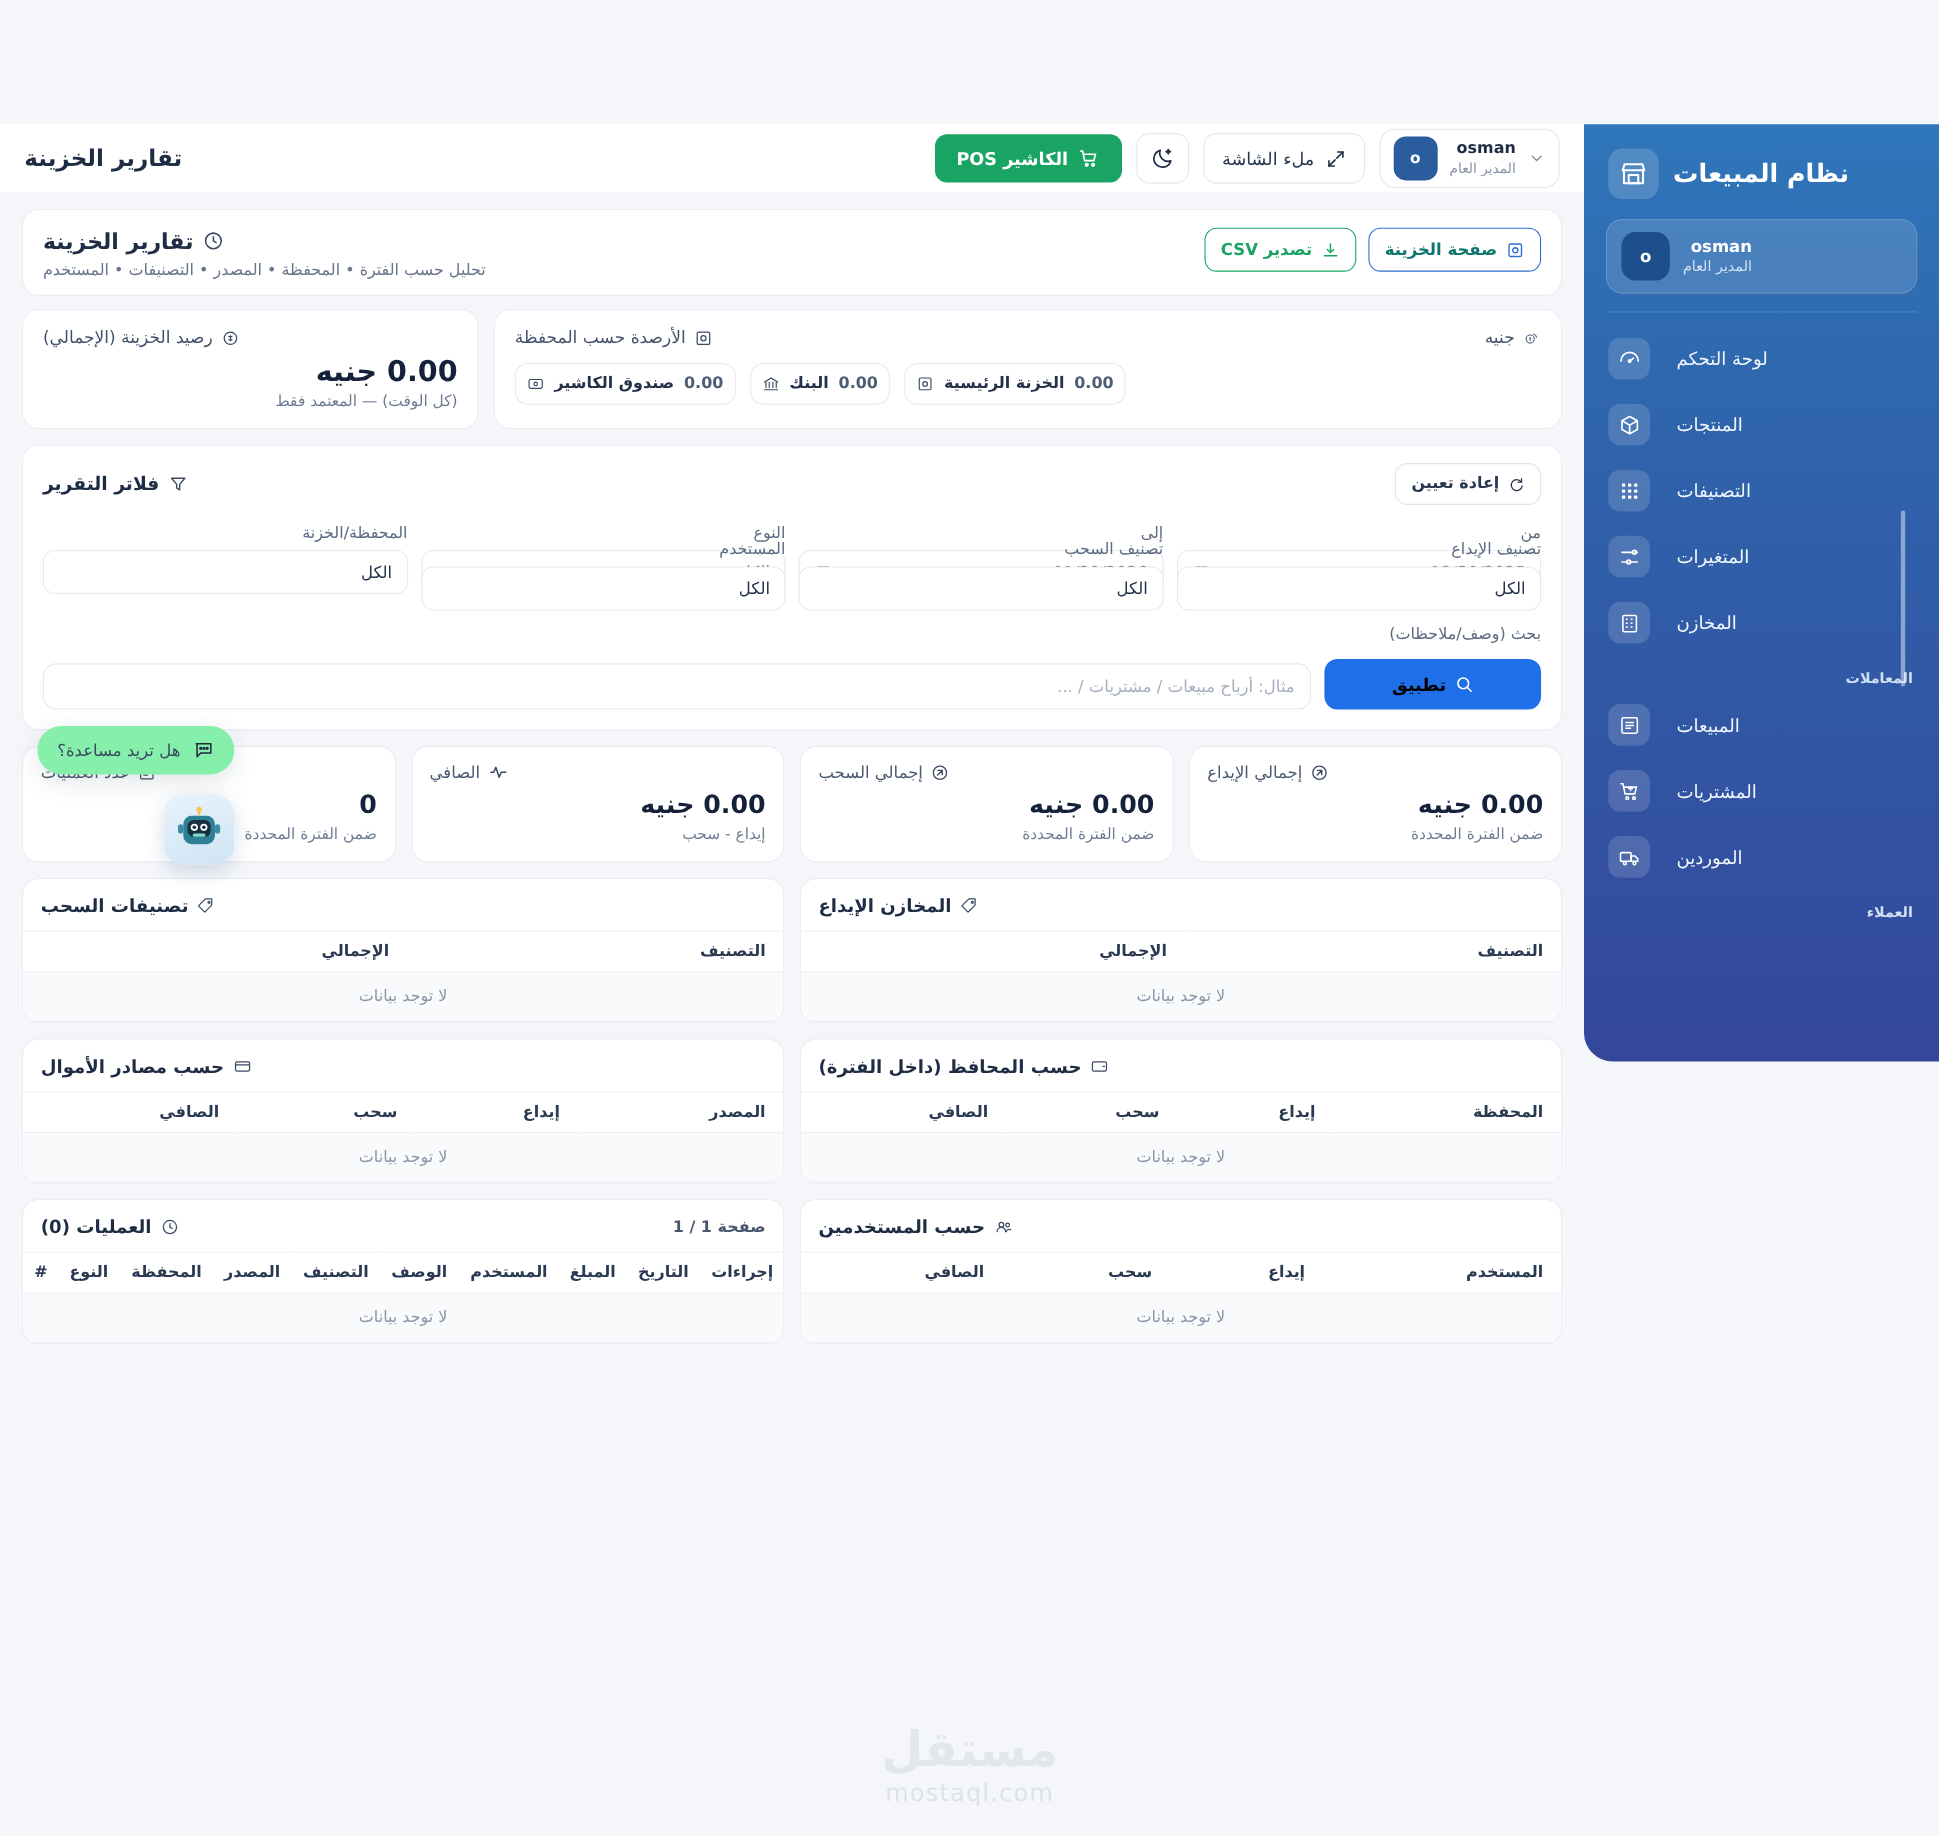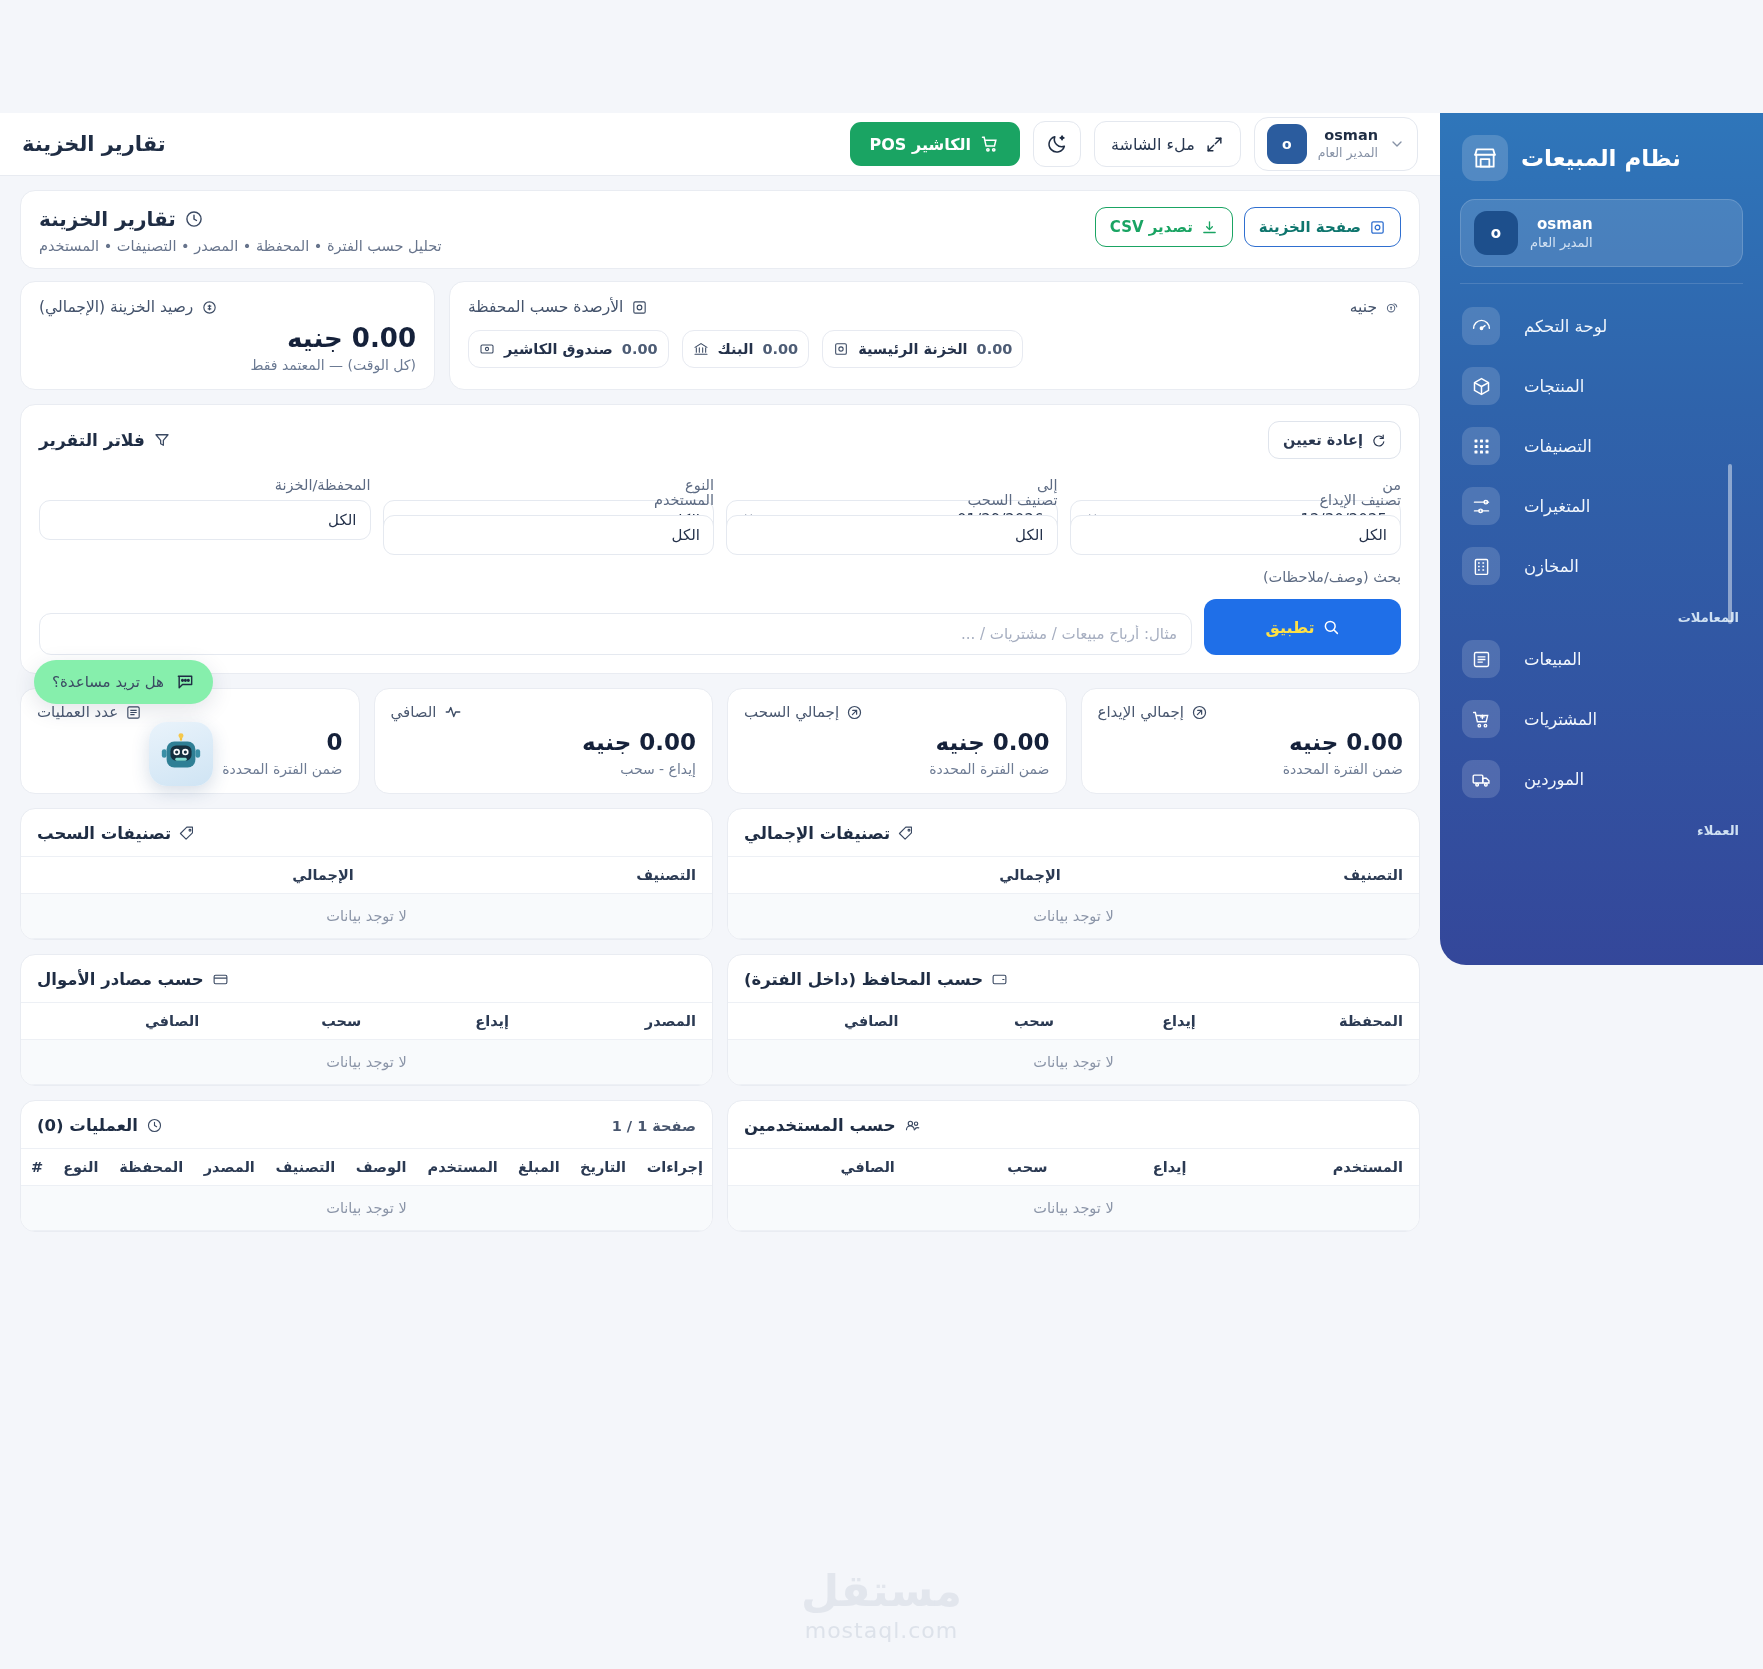--- a/index.html
+++ b/index.html
@@ -168,21 +168,21 @@
   .f-grid3 { display: grid; grid-template-columns: repeat(3, 1fr); gap: 12px; margin-top: 14px; direction: rtl; }
   .search-row { display: flex; gap: 12px; margin-top: 14px; flex-direction: row-reverse; align-items: flex-end; }
   .search-box { flex: 1; }
   .search-input {
     width: 100%; height: 42px; border: 1px solid #e5e9f0; border-radius: 12px;
     padding: 0 14px; font-size: 15px; color: #24314a; text-align: right;
     font-family: inherit; background: #fff;
   }
   .search-input::placeholder { color: #a6aec0; }
   .btn-apply {
-    width: 197px; height: 56px; background: #1f6fe8; color: #fde047; border: none;
+    width: 197px; height: 46px; background: #1f6fe8; color: #000000; border: none;
     border-radius: 12px; font-size: 16px; font-weight: 700; cursor: pointer;
     display: flex; align-items: center; justify-content: center; gap: 7px; flex-direction: row-reverse;
     font-family: inherit;
   }
 
   
   .kpis { display: grid; grid-template-columns: repeat(4, 1fr); gap: 14px; margin-bottom: 14px; direction: rtl; }
   .kpi { padding: 14px 16px 16px; text-align: right; }
   .kpi-label { font-size: 15px; color: #4a5870; display: flex; align-items: center; gap: 7px; flex-direction: row-reverse; justify-content: flex-start; }
   .kpi-value { font-size: 23px; font-weight: 700; color: #15213a; margin: 8px 0 6px; }
@@ -686,21 +686,21 @@
         </div>
         <div class="kpi-value">0</div>
         <div class="kpi-note">ضمن الفترة المحددة</div>
       </div>
     </section>
 
     <section class="grid2">
       <div class="card tcard">
         <div class="tcard-head">
           <div class="ttl">
-            <span>تصنيفات الإجمالي</span>
+            <span>المخازن الإيداع</span>
             <span>
               <svg width="17" height="17" viewBox="0 0 24 24" fill="none" stroke="#3b4a63" stroke-width="1.6" stroke-linejoin="round">
                   <path d="M11 3h8v8l-9 9-8-8z"></path>
                   <circle cx="15.5" cy="7.5" r="1.3"></circle>
                 </svg>
             </span>
           </div>
         </div>
         <table>
           <thead>

